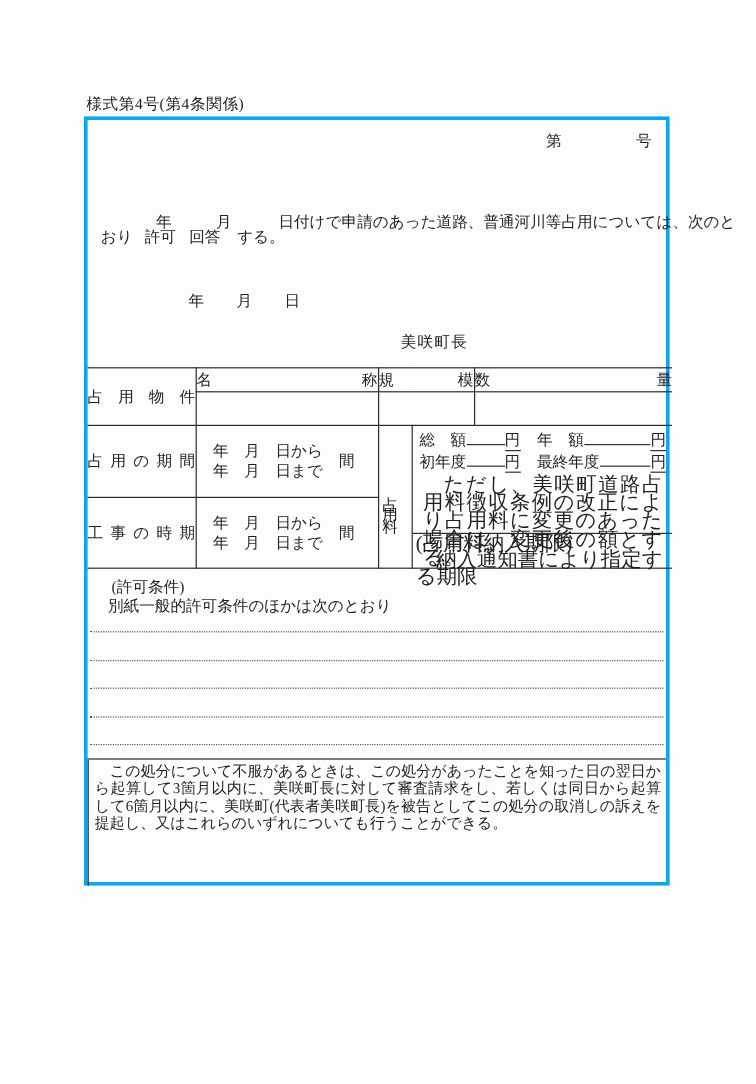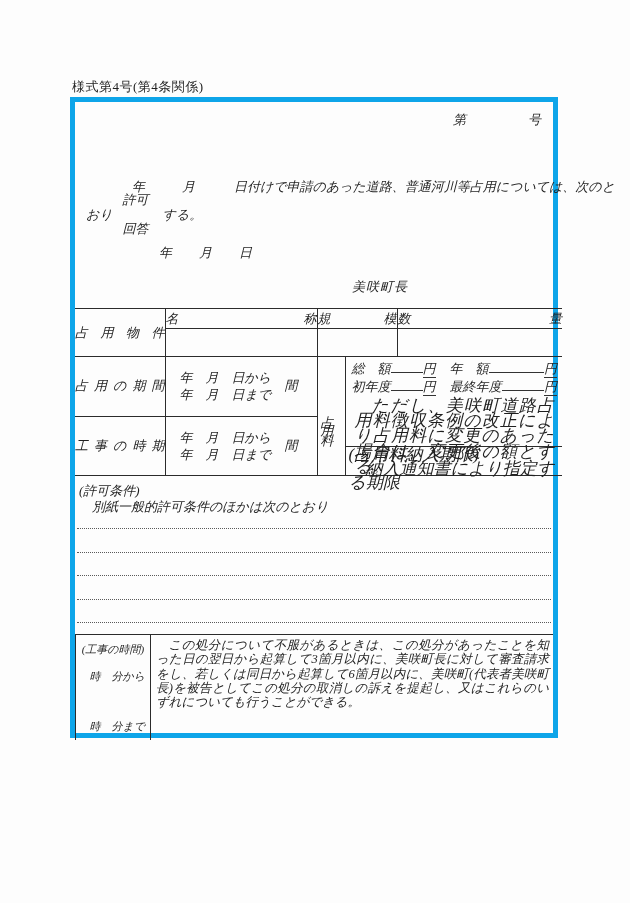--- a/index.html
+++ b/index.html
@@ -9,38 +9,37 @@
     font-family:"Liberation Serif","DejaVu Serif",serif;
     color:#1f1f1f;
     font-size:13px;
   }
   .page { position:relative; width:630px; height:903px; background:#fdfdfd; overflow:hidden; }
   .form-number { position:absolute; left:72px; top:78px; font-size:13px; letter-spacing:0.5px; }
 
   .sheet {
     position:absolute; left:70px; top:97px;
     width:488px; height:641px;
-    border:5px solid #0ea5e9;
+    border:3px solid #0ea5e9;
     background:#fdfdfd;
-    font-style:italic;
   }
 
   
   .top-sec { position:relative; height:206px; }
   .docno { position:absolute; top:9px; left:0; right:12px; text-align:right; }
   .docno .gap { display:inline-block; width:62px; }
   .intro-line { position:absolute; top:76px; left:57px; white-space:nowrap; }
   .intro-line .y { margin-right:37px; }
   .intro-line .m { margin-right:39px; }
   .choice-block { position:absolute; top:89px; left:11px; display:flex; align-items:center; }
-  .choice-col { display:flex; flex-direction:column; gap:11px; margin-left:10px; text-align:center; }
+  .choice-col { display:flex; flex-direction:row; gap:11px; margin-left:10px; text-align:center; }
   .choice-suffix { margin-left:14px; }
   .issue-date { position:absolute; top:142px; left:84px; white-space:nowrap; }
   .issue-date .sp { margin-right:27px; }
-  .issuer { position:absolute; top:176px; left:277px; letter-spacing:1px; }
+  .issuer { position:absolute; top:176px; left:261px; letter-spacing:1px; }
 
   
   table.main { width:100%; border-collapse:collapse; border-left:hidden; border-right:hidden; table-layout:fixed; }
   table.main td { border:1px solid #2b2b2b; font-size:13px; vertical-align:middle; padding:0; }
   td.just { text-align:justify; text-align-last:justify; }
   td.lbl-prop   { padding:0 11px; }
   td.lbl-name   { padding:0 36px; }
   td.lbl-scale  { padding:0 14px; }
   td.lbl-qty    { padding:0 26px; }
   td.lbl-row    { padding:0 9px; }
@@ -66,21 +65,21 @@
   .fee-half.h1 { width:84px; margin-right:14px; }
   .fee-half.h2 { flex:1; }
   .fee-blank { flex:1; border-bottom:1px solid #333; min-width:14px; height:13px; }
   .fee-yen { border-bottom:1px solid #333; }
   .fee-note { font-size:17px; line-height:15.2px; text-align:justify; text-indent:1em; padding:2px 3px 0 3px; }
   .fee-deadline { border-top:1px solid #2b2b2b; flex:1; font-size:17px; line-height:14px; padding:1px 2px 0 3px; }
   .fee-deadline .indent { text-indent:1em; }
 
   
   .cond-sec { position:relative; height:158px; }
-  .cond-title { position:absolute; top:6px; left:4px; }
+  .cond-title { position:absolute; top:6px; left:20px; }
   .cond-sub { position:absolute; top:22px; left:17px; }
   .dotline { position:absolute; left:2px; right:2px; border-top:1px dotted #5a5a5a; }
   .dl1 { top:52px; } .dl2 { top:76px; } .dl3 { top:99px; } .dl4 { top:123px; } .dl5 { top:146px; }
 
   
   .bottom-row { display:flex; height:106px; border-top:1px solid #2b2b2b; }
   .b-cell1 { width:141px; font-size:11px; padding-top:7px; text-align:center; }
   .b-cell2 { width:75px; border-left:1px solid #2b2b2b; position:relative; font-size:11px; }
   .b-cell2 .wt-label { position:absolute; top:7px; left:0; right:0; text-align:center; }
   .b-cell2 .wt-from { position:absolute; top:34px; right:5px; }
@@ -212,24 +211,19 @@
       <div class="cond-title">(許可条件)</div>
       <div class="cond-sub">別紙一般的許可条件のほかは次のとおり</div>
       <div class="dotline dl1"></div>
       <div class="dotline dl2"></div>
       <div class="dotline dl3"></div>
       <div class="dotline dl4"></div>
       <div class="dotline dl5"></div>
     </div>
 
     <div class="bottom-row">
-      <div class="b-cell2">
-        <div class="wt-label">(工事の時間)</div>
-        <div class="wt-from">時　分から</div>
-        <div class="wt-to">時　分まで</div>
-      </div>
       <div class="b-cell3">
         <div class="appeal">この処分について不服があるときは、この処分があったことを知った日の翌日から起算して3箇月以内に、美咲町長に対して審査請求をし、若しくは同日から起算して6箇月以内に、美咲町(代表者美咲町長)を被告としてこの処分の取消しの訴えを提起し、又はこれらのいずれについても行うことができる。</div>
       </div>
     </div>
 
   </div>
 </div>
 
 </body></html>

